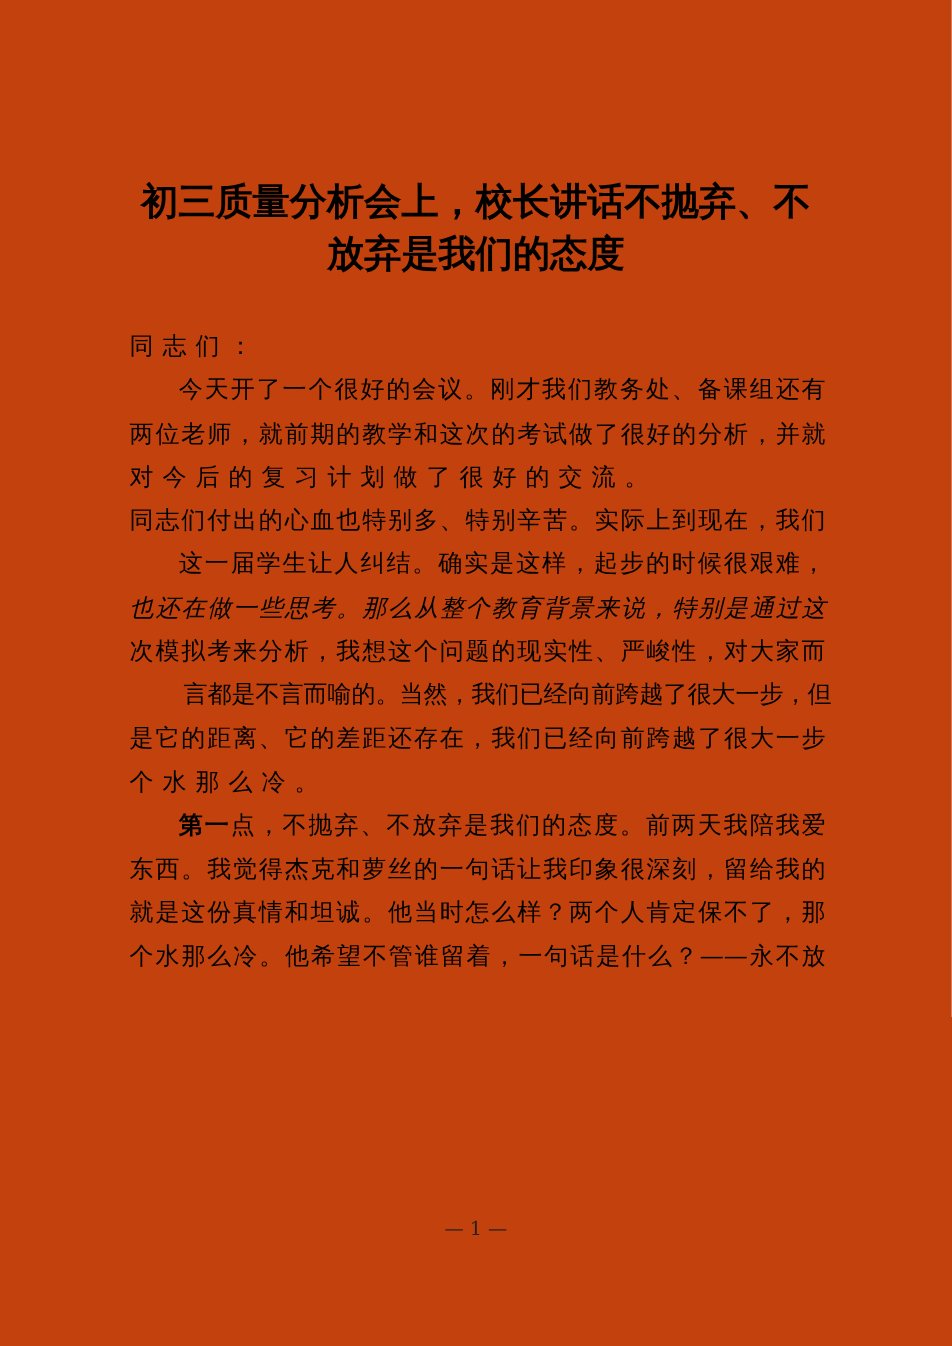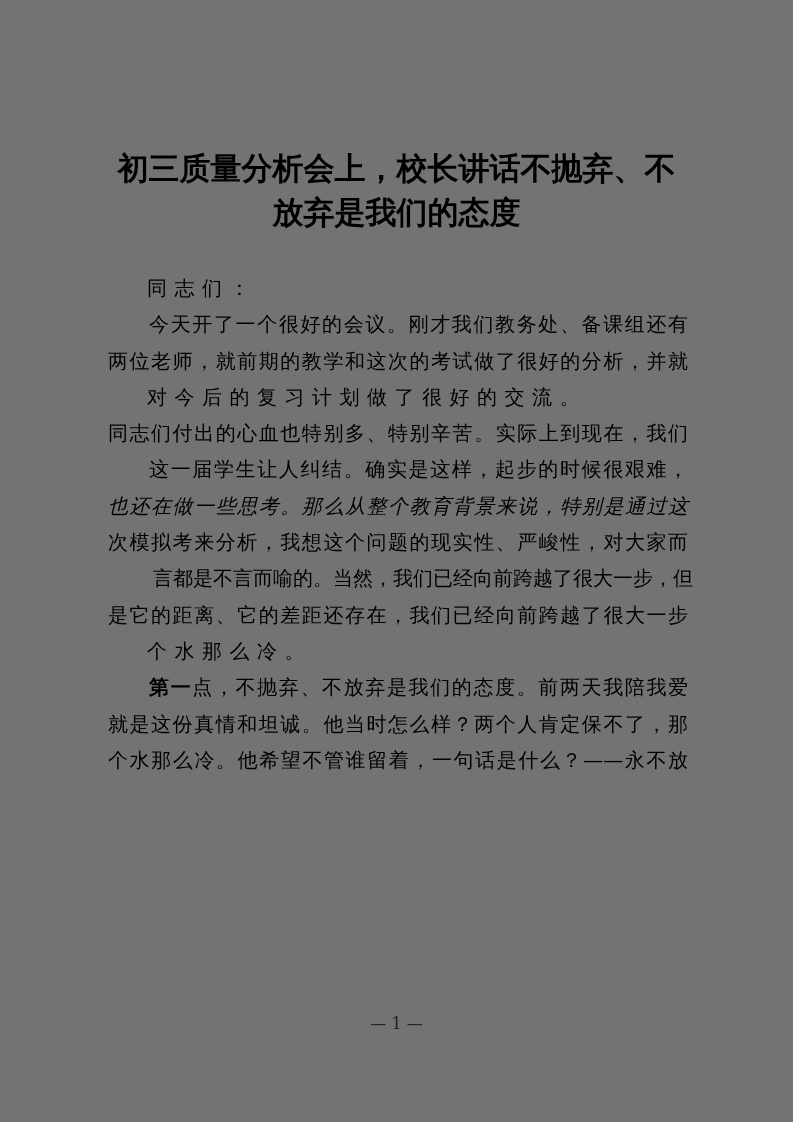--- a/index.html
+++ b/index.html
@@ -1,26 +1,26 @@
 <!DOCTYPE html>
 <html><head>
 <meta charset="utf-8">
 <style>
   html, body { margin: 0; padding: 0; background: #ffffff; }
   body { width: 793px; height: 1122px; position: relative; overflow: hidden;
          font-family: "DejaVu Serif", "Liberation Serif", serif; color: #000; }
-  .page { position: absolute; left: 0; top: 0; width: 793px; height: 1122px; background: #737373; }
+  .page { position: absolute; left: 0; top: 0; width: 793px; height: 1122px; background: #c2410c; }
   .title { position: absolute; left: 96px; width: 601px; top: 146px; text-align: center;
            font-family: "DejaVu Sans", "Liberation Sans", sans-serif; font-weight: bold;
            font-size: 31px; line-height: 44px; letter-spacing: 0px; }
   .title .tl { display: block; white-space: nowrap; }
   .body { position: absolute; left: 108px; top: 270px; width: 580px; }
   .line { display: block; height: 36.3px; line-height: 36.3px; font-size: 20px;
           white-space: nowrap; text-align: justify; text-align-last: justify; }
-  .line.last { text-align-last: left; letter-spacing: 7.5px; margin-left: 39px; }
+  .line.last { text-align-last: left; letter-spacing: 7.5px; }
   .line.indent { padding-left: 41px; }
   .bold { font-weight: bold; }
   .footer { position: absolute; left: 0; width: 793px; top: 1014px; text-align: center;
             font-size: 16px; color: #222; }
 </style>
 </head>
 <body>
 
 <div class="page">
   <h1 class="title" style="margin:0;">
@@ -43,19 +43,20 @@
       <span class="line" style="letter-spacing: 0px; font-style: italic;">也还在做一些思考。那么从整个教育背景来说，特别是通过这</span>
       <span class="line" style="letter-spacing: 0px;">次模拟考来分析，我想这个问题的现实性、严峻性，对大家而</span>
       <span class="line" style="letter-spacing: 0px; margin-left: 45px;">言都是不言而喻的。当然，我们已经向前跨越了很大一步，但</span>
       <span class="line" style="letter-spacing: 0px;">是它的距离、它的差距还存在，我们已经向前跨越了很大一步</span>
       <span class="line last">个水那么冷。</span>
     </div>
 
 
     <div>
       <span class="line indent" style="letter-spacing: 0px;"><b class="bold">第一</b><span>点，不抛弃、不放弃是我们的态度。前两天我陪我爱</span></span>
+      <span class="line" style="letter-spacing: 0px;">东西。我觉得杰克和萝丝的一句话让我印象很深刻，留给我的</span>
       <span class="line" style="letter-spacing: 0px;">就是这份真情和坦诚。他当时怎么样？两个人肯定保不了，那</span>
       <span class="line" style="letter-spacing: 0px;">个水那么冷。他希望不管谁留着，一句话是什么？——永不放</span>
     </div>
   </div>
 
   <div class="footer">— 1 —</div>
 </div>
 
 </body></html>

